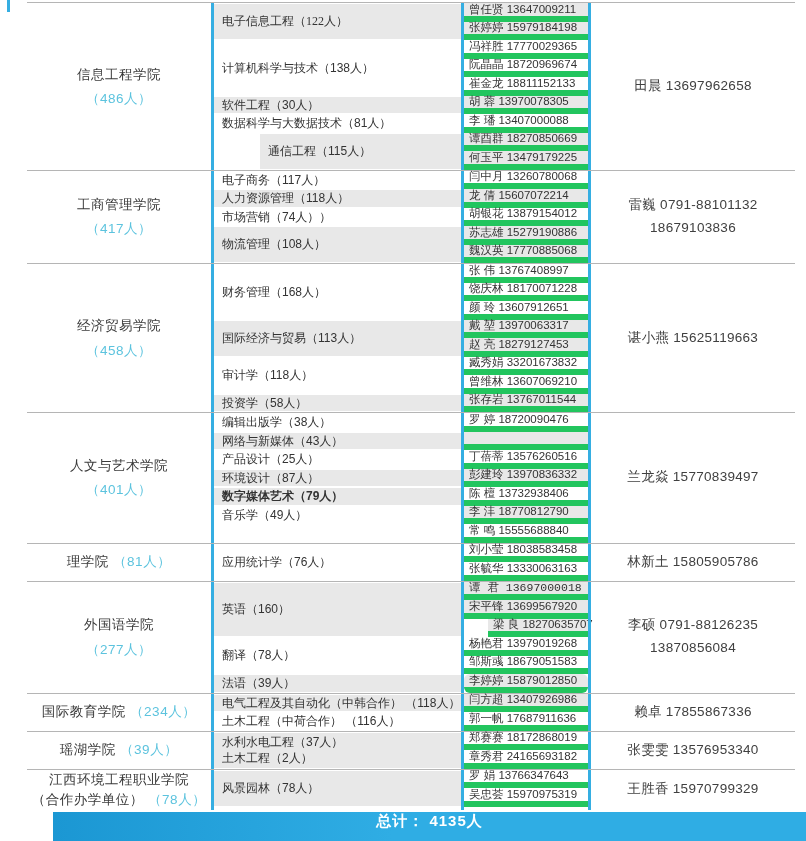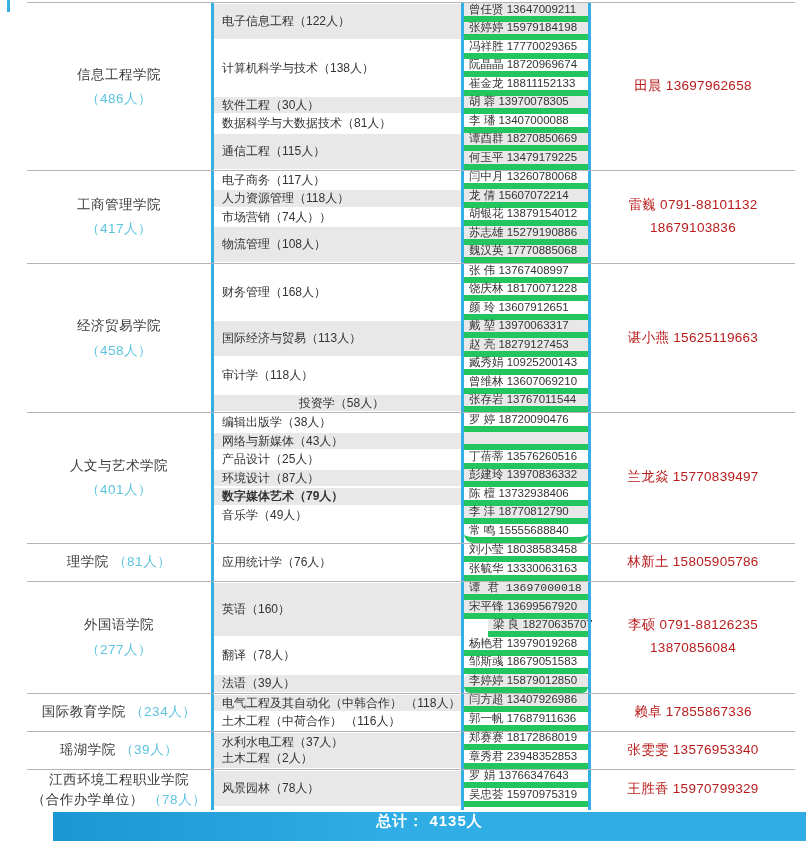--- a/index.html
+++ b/index.html
@@ -27,21 +27,21 @@
     font-size:12px;color:#333;padding-left:8px;line-height:1.35;
     border-top:1px solid #fff;border-bottom:1px solid #fff;
   }
   .contacts{width:124px;display:flex;flex-direction:column;}
   .crow{
     box-sizing:border-box;display:flex;align-items:center;
     font-size:11.5px;color:#333;padding-left:5px;white-space:nowrap;
     border-bottom:6px solid #22c55e;
   }
   .lead{flex:1;display:flex;flex-direction:column;justify-content:center;align-items:center;text-align:center;}
-  .lead-line{font-size:13.5px;color:#b91c1c;line-height:1.7;letter-spacing:.3px;}
+  .lead-line{font-size:13.5px;color:#404040;line-height:1.7;letter-spacing:.3px;}
   .shade-gray{background:#e8e8e8;}
   .shade-white{background:#ffffff;}
   .footer-bar{
     position:absolute;left:53px;right:0;bottom:0;height:29px;
     background:linear-gradient(90deg,#1b97d3 0%,#2fade4 45%,#2fade4 100%);
     display:flex;justify-content:center;
   }
   .footer-bar span{color:#ffffff;font-size:15px;font-weight:bold;letter-spacing:1px;}
 </style>
 </head>
@@ -50,33 +50,33 @@
 <div class="top-tick"></div>
 
 <div class="table" id="table">
     <div class="section">
       <div class="col college stacked">
         <div class="cname">信息工程学院</div>
         <div class="ccount">（486人）</div>
       </div>
       <div class="vline"></div>
       <div class="col majors">
-        <div class="mcell shade-gray" style="height: 37px;">
+        <div class="mcell shade-gray" style="height: 37px; font-family: Liberation Serif, serif;">
           <div class="mlabel">电子信息工程（122人）</div>
         </div>
         <div class="mcell shade-white" style="height: 55.5px;">
           <div class="mlabel">计算机科学与技术（138人）</div>
         </div>
         <div class="mcell shade-gray" style="height: 18.5px;">
           <div class="mlabel">软件工程（30人）</div>
         </div>
         <div class="mcell shade-white" style="height: 18.5px;">
           <div class="mlabel">数据科学与大数据技术（81人）</div>
         </div>
-        <div class="mcell shade-gray" style="height: 37px;">
+        <div class="mcell shade-gray" style="height: 37px; margin-left: 46px;">
           <div class="mlabel">通信工程（115人）</div>
         </div>
       </div>
       <div class="vline"></div>
       <div class="col contacts">
         <div class="crow shade-gray" style="height: 18.5px;">曾任贤 13647009211</div>
         <div class="crow shade-gray" style="height: 18.5px;">张婷婷 15979184198</div>
         <div class="crow shade-white" style="height: 18.5px;">冯祥胜 17770029365</div>
         <div class="crow shade-white" style="height: 18.5px;">阮晶晶 18720969674</div>
         <div class="crow shade-white" style="height: 18.5px;">崔金龙 18811152133</div>
@@ -133,32 +133,32 @@
       <div class="col majors">
         <div class="mcell shade-white" style="height: 55.5px;">
           <div class="mlabel">财务管理（168人）</div>
         </div>
         <div class="mcell shade-gray" style="height: 37px;">
           <div class="mlabel">国际经济与贸易（113人）</div>
         </div>
         <div class="mcell shade-white" style="height: 37px;">
           <div class="mlabel">审计学（118人）</div>
         </div>
-        <div class="mcell shade-gray" style="height: 18.5px; text-align: center;">
+        <div class="mcell shade-gray" style="height: 18.5px;">
           <div class="mlabel">投资学（58人）</div>
         </div>
       </div>
       <div class="vline"></div>
       <div class="col contacts">
         <div class="crow shade-white" style="height: 18.5px;">张 伟 13767408997</div>
         <div class="crow shade-white" style="height: 18.5px;">饶庆林 18170071228</div>
         <div class="crow shade-white" style="height: 18.5px;">颜 玲 13607912651</div>
         <div class="crow shade-gray" style="height: 18.5px;">戴 堃 13970063317</div>
         <div class="crow shade-gray" style="height: 18.5px;">赵 亮 18279127453</div>
-        <div class="crow shade-white" style="height: 18.5px;">臧秀娟 10925200143</div>
+        <div class="crow shade-white" style="height: 18.5px;">臧秀娟 33201673832</div>
         <div class="crow shade-white" style="height: 18.5px;">曾维林 13607069210</div>
         <div class="crow shade-gray" style="height: 18.5px;">张存岩 13767011544</div>
       </div>
       <div class="vline"></div>
       <div class="col lead">
         <div class="lead-line">谌小燕 15625119663</div>
       </div>
     </div>
     <div class="section">
       <div class="col college stacked">
@@ -187,21 +187,21 @@
         </div>
       </div>
       <div class="vline"></div>
       <div class="col contacts">
         <div class="crow shade-white" style="height: 18.5px;">罗 婷 18720090476</div>
         <div class="crow shade-gray" style="height: 18.5px;"></div>
         <div class="crow shade-white" style="height: 18.5px;">丁蓓蒂 13576260516</div>
         <div class="crow shade-gray" style="height: 18.5px;">彭建玲 13970836332</div>
         <div class="crow shade-white" style="height: 18.5px;">陈 檀 13732938406</div>
         <div class="crow shade-gray" style="height: 18.5px;">李 沣 18770812790</div>
-        <div class="crow shade-white" style="height: 18.5px; border-radius: 9px;">常 鸣 15555688840</div>
+        <div class="crow shade-white" style="height: 18.5px;">常 鸣 15555688840</div>
       </div>
       <div class="vline"></div>
       <div class="col lead">
         <div class="lead-line">兰龙焱 15770839497</div>
       </div>
     </div>
     <div class="section">
       <div class="col college inline">
         <div class="cname">理学院 <span class="ccount">（81人）</span></div>
       </div>
@@ -283,21 +283,21 @@
       <div class="vline"></div>
       <div class="col majors">
         <div class="mcell shade-gray" style="height: 37px;">
           <div class="mlabel">水利水电工程（37人）</div>
           <div class="mlabel">土木工程（2人）</div>
         </div>
       </div>
       <div class="vline"></div>
       <div class="col contacts">
         <div class="crow shade-white" style="height: 18.5px;">郑赛赛 18172868019</div>
-        <div class="crow shade-white" style="height: 18.5px;">章秀君 23948352853</div>
+        <div class="crow shade-white" style="height: 18.5px;">章秀君 24165693182</div>
       </div>
       <div class="vline"></div>
       <div class="col lead">
         <div class="lead-line">张雯雯 13576953340</div>
       </div>
     </div>
     <div class="section">
       <div class="col college twoline">
         <div class="cname">江西环境工程职业学院</div>
         <div class="cname">（合作办学单位） <span class="ccount">（78人）</span></div>

